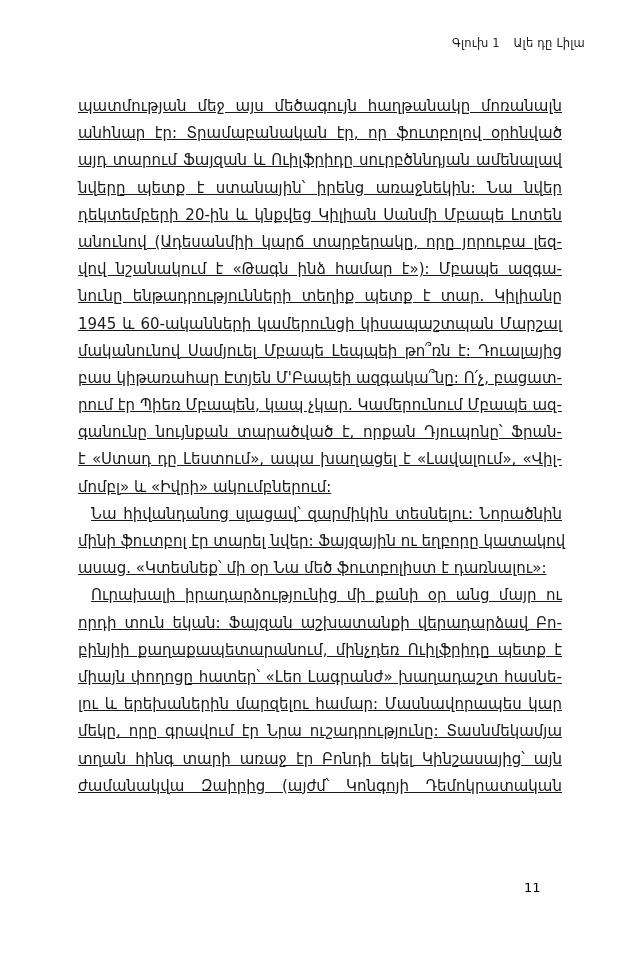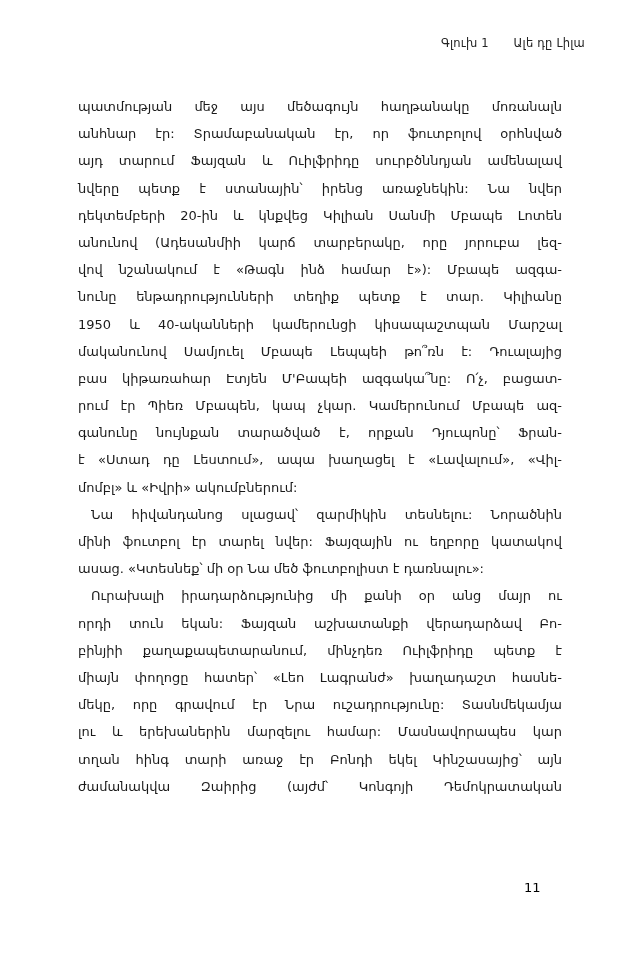--- a/index.html
+++ b/index.html
@@ -1,20 +1,20 @@
 <!DOCTYPE html>
 <html><head>
 <meta charset="utf-8">
 <style>
   html, body { margin:0; padding:0; background:#ffffff; }
   body { width:643px; height:977px; position:relative; overflow:hidden; font-family:"DejaVu Sans", sans-serif; color:#1a1a1a; }
   .running-head { position:absolute; top:36px; right:58px; font-size:11.5px; letter-spacing:0.2px; color:#222; }
-  .running-head span { margin-left:21px; }
+  .running-head span { margin-left:10px; }
   .body-text { position:absolute; left:78px; top:93px; width:484px; }
-  .line { height:27.2px; line-height:27.2px; font-size:13px; white-space:nowrap; text-align:justify; text-align-last:justify; display:block; }
+  .line { height:27.2px; line-height:27.2px; font-size:15px; white-space:nowrap; text-align:justify; text-align-last:justify; display:block;text-decoration:underline; }
   .line.last { text-align-last:left; }
   .line.indent { padding-left:13px; }
   .page-number { position:absolute; top:880px; left:524px; font-size:13px; color:#000000; }
 </style>
 </head>
 <body>
 
 <div class="running-head">
   <span>Գլուխ 1</span>
   <span>Ալե դը Լիլա</span>
@@ -22,33 +22,33 @@
 
 <div class="body-text" id="body-text">
     <div class="line">պատմության մեջ այս մեծագույն հաղթանակը մոռանալն</div>
     <div class="line">անհնար էր: Տրամաբանական էր, որ ֆուտբոլով օրհնված</div>
     <div class="line">այդ տարում Ֆայզան և Ուիլֆրիդը սուրբծննդյան ամենալավ</div>
     <div class="line">նվերը պետք է ստանային՝ իրենց առաջնեկին: Նա նվեր</div>
     <div class="line">դեկտեմբերի 20-ին և կնքվեց Կիլիան Սանմի Մբապե Լոտեն</div>
     <div class="line">անունով (Ադեսանմիի կարճ տարբերակը, որը յորուբա լեզ-</div>
     <div class="line">վով նշանակում է «Թագն ինձ համար է»): Մբապե ազգա-</div>
     <div class="line">նունը ենթադրությունների տեղիք պետք է տար. Կիլիանը</div>
-    <div class="line">1950 և 40-ականների կամերունցի կիսապաշտպան Մարշալ</div>
+    <div class="line">1945 և 60-ականների կամերունցի կիսապաշտպան Մարշալ</div>
     <div class="line">մականունով Սամյուել Մբապե Լեպպեի թո՞ռն է: Դուալայից</div>
     <div class="line">բաս կիթառահար Էտյեն Մ'Բապեի ազգակա՞նը: Ո՛չ, բացատ-</div>
     <div class="line">րում էր Պիեռ Մբապեն, կապ չկար. Կամերունում Մբապե ազ-</div>
     <div class="line">գանունը նույնքան տարածված է, որքան Դյուպոնը՝ Ֆրան-</div>
     <div class="line">է «Ստադ դը Լեստում», ապա խաղացել է «Լավալում», «Վիլ-</div>
     <div class="line last">մոմբլ» և «Իվրի» ակումբներում:</div>
     <div class="line indent">Նա հիվանդանոց սլացավ՝ զարմիկին տեսնելու: Նորածնին</div>
     <div class="line">մինի ֆուտբոլ էր տարել նվեր: Ֆայզային ու եղբորը կատակով</div>
     <div class="line last">ասաց. «Կտեսնեք՝ մի օր Նա մեծ ֆուտբոլիստ է դառնալու»:</div>
     <div class="line indent">Ուրախալի իրադարձությունից մի քանի օր անց մայր ու</div>
     <div class="line">որդի տուն եկան: Ֆայզան աշխատանքի վերադարձավ Բո-</div>
     <div class="line">բինյիի քաղաքապետարանում, մինչդեռ Ուիլֆրիդը պետք է</div>
     <div class="line">միայն փողոցը հատեր՝ «Լեո Լագրանժ» խաղադաշտ հասնե-</div>
+    <div class="line">լու և երեխաներին մարզելու համար: Մասնավորապես կար</div>
     <div class="line">մեկը, որը գրավում էր Նրա ուշադրությունը: Տասնմեկամյա</div>
-    <div class="line">լու և երեխաներին մարզելու համար: Մասնավորապես կար</div>
     <div class="line">տղան հինգ տարի առաջ էր Բոնդի եկել Կինշասայից՝ այն</div>
     <div class="line">ժամանակվա Զաիրից (այժմ՝ Կոնգոյի Դեմոկրատական</div>
   </div>
 
 <div class="page-number">11</div>
 
 </body></html>

